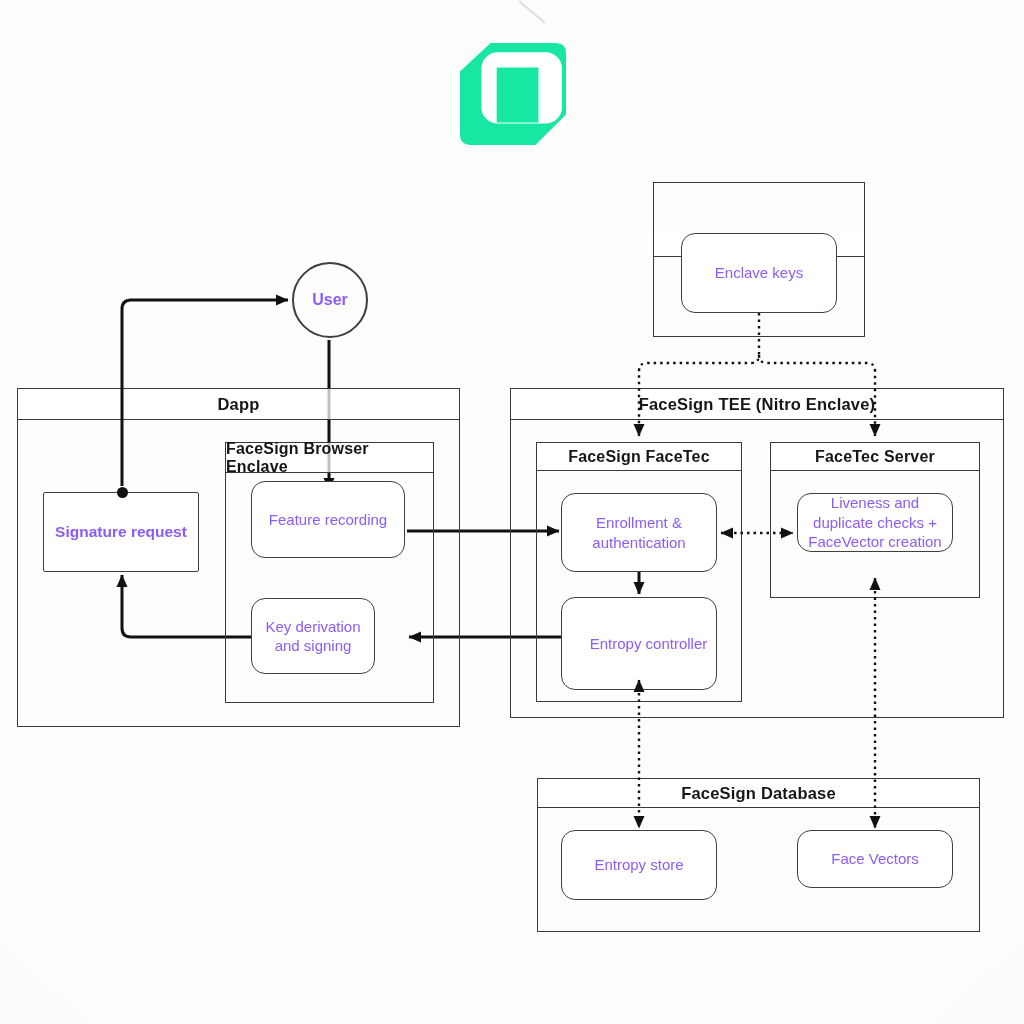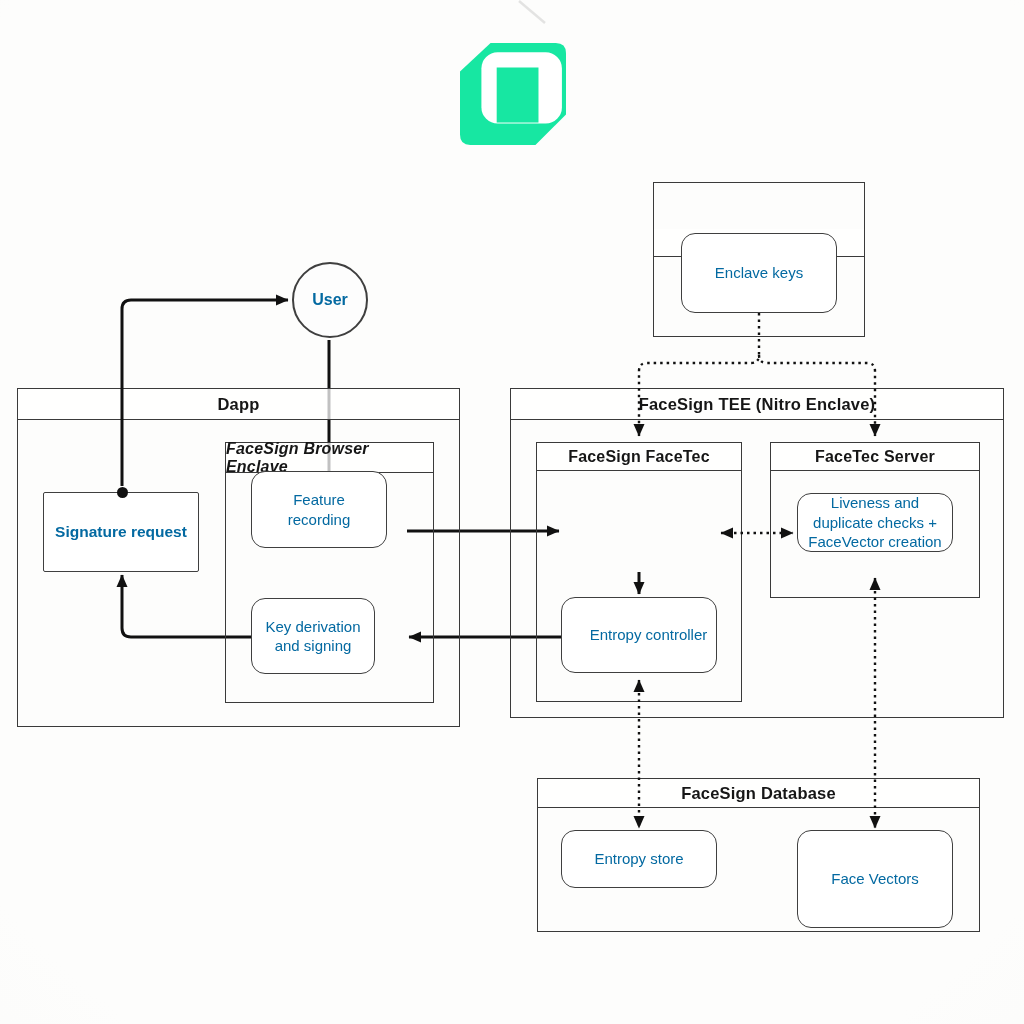--- a/index.html
+++ b/index.html
@@ -14,21 +14,21 @@
   .hdr{
     display:flex;align-items:center;justify-content:center;
     border-bottom:1.6px solid #3a3a3a;background:rgba(255,255,255,0.74);
     font-weight:bold;font-size:16.5px;letter-spacing:.2px;box-sizing:border-box;width:100%;
   }
   .hdr.sub{font-size:16px;}
   .node{
     position:absolute;box-sizing:border-box;z-index:3;
     background:#ffffff;border:1.6px solid #3f3f3f;border-radius:14px;
     display:flex;align-items:center;justify-content:center;text-align:center;
-    font-size:15px;line-height:1.3;color:#0369a1;white-space:pre-line;padding:4px 8px;
+    font-size:15px;line-height:1.3;color:#8b5cf6;white-space:pre-line;padding:4px 8px;
   }
   .node.sharp{border-radius:2px;font-weight:bold;font-size:15.5px;}
   .node.circle{border-radius:50%;font-weight:bold;font-size:16px;background:#fdfdfd;border-width:2px;}
   .dot{
     position:absolute;width:11px;height:11px;border-radius:50%;background:#111;z-index:5;
   }
   #logo{position:absolute;left:460px;top:42px;z-index:2;}
 </style>
 </head>
 <body>
@@ -70,67 +70,71 @@
   <div class="container" style="left:17px;top:388px;width:443px;height:339px;">
     <div class="hdr" style="height:31px;">
       <span>Dapp</span>
     </div>
   </div>
   <div class="node sharp" style="left:43px;top:492px;width:156px;height:80px;">
     <span>Signature request</span>
   </div>
 
   <div class="container" style="left:225px;top:442px;width:209px;height:261px;">
-    <div class="hdr sub" style="height:30px;font-style:italic;">
+    <div class="hdr sub" style="height:30px;">
       <span>FaceSign Browser Enclave</span>
     </div>
   </div>
-  <div class="node" style="left:251px;top:471px;width:136px;height:77px;">
+  <div class="node" style="left:251px;top:481px;width:154px;height:77px;">
     <span>Feature recording</span>
   </div>
   <div class="node" style="left:251px;top:598px;width:124px;height:76px;">
     <span>Key derivation
 and signing</span>
   </div>
 
   <div class="container" style="left:510px;top:388px;width:494px;height:330px;">
     <div class="hdr" style="height:31px;">
       <span>FaceSign TEE (Nitro Enclave)</span>
     </div>
   </div>
 
   <div class="container" style="left:536px;top:442px;width:206px;height:260px;">
     <div class="hdr sub" style="height:28px;">
       <span>FaceSign FaceTec</span>
     </div>
   </div>
-  <div class="node" style="left:561px;top:597px;width:156px;height:76px;padding-left:27px;">
+  <div class="node" style="left:561px;top:493px;width:156px;height:79px;">
+    <span>Enrollment &amp;
+authentication</span>
+  </div>
+  <div class="node" style="left:561px;top:597px;width:156px;height:93px;padding-left:27px;">
     <span>Entropy controller</span>
   </div>
 
   <div class="container" style="left:770px;top:442px;width:210px;height:156px;">
     <div class="hdr sub" style="height:28px;">
       <span>FaceTec Server</span>
     </div>
   </div>
   <div class="node" style="left:797px;top:493px;width:156px;height:59px;">
     <span>Liveness and
 duplicate checks +
 FaceVector creation</span>
   </div>
 
   <div class="container" style="left:537px;top:778px;width:443px;height:154px;">
     <div class="hdr" style="height:29px;">
       <span>FaceSign Database</span>
     </div>
   </div>
-  <div class="node" style="left:561px;top:830px;width:156px;height:58px;">
+  <div class="node" style="left:561px;top:830px;width:156px;height:70px;">
     <span>Entropy store</span>
   </div>
-  <div class="node" style="left:797px;top:830px;width:156px;height:98px;">
+  <div class="node" style="left:797px;top:830px;width:156px;height:58px;">
     <span>Face Vectors</span>
   </div>
 
   <svg class="layer" width="1024" height="1024" style="z-index:4">
     <defs>
       <marker id="arrO" viewBox="0 0 14 12" markerWidth="14" markerHeight="12" refX="12.5" refY="6" orient="auto-start-reverse" markerUnits="userSpaceOnUse">
         <path d="M0.5,0.5 L13,6 L0.5,11.5 Z" fill="#111"></path>
       </marker>
     </defs>
 

